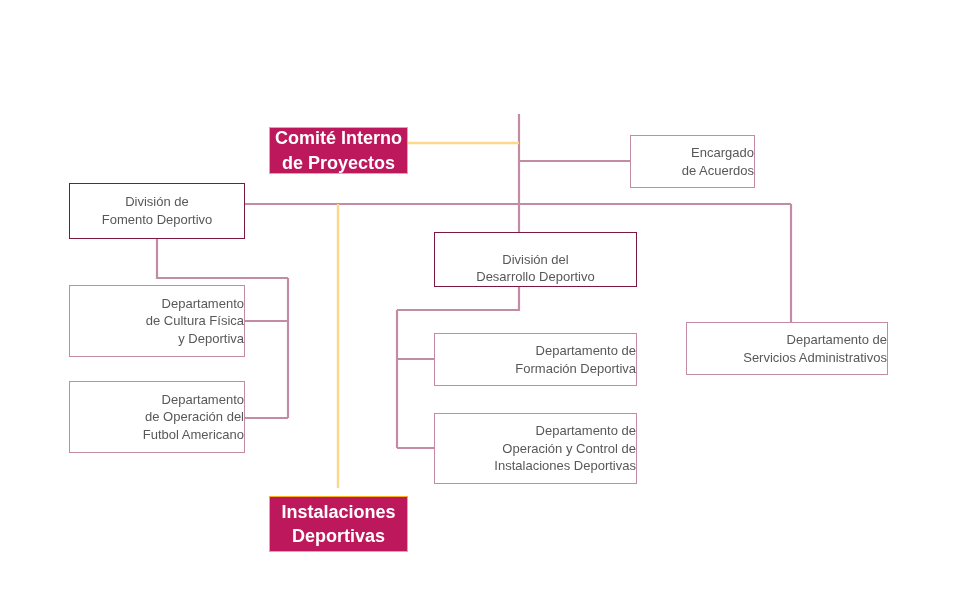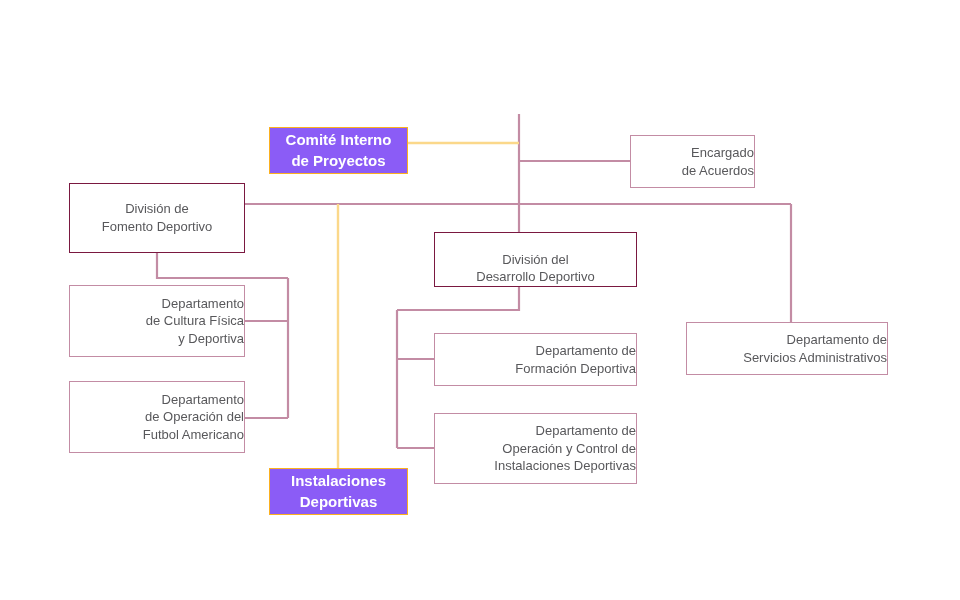--- a/index.html
+++ b/index.html
@@ -44,25 +44,25 @@
   }
   
   .node.solid-maroon {
     background: #8C1D4A;
     border: 1px solid #8C1D4A;
     color: #ffffff;
     font-weight: bold;
     font-size: 13.5px;
   }
   .node.solid-orange {
-    background: #8b5cf6;
+    background: #be185d;
     border: 1px solid #FBB01F;
     color: #ffffff;
     font-weight: bold;
-    font-size: 15px;
+    font-size: 18px;
   }
   
   .node.outline-dark {
     background: #ffffff;
     border: 1.4px solid #7A1840;
     color: #58585B;
     font-size: 13px;
   }
   .node.outline-light {
     background: #ffffff;
@@ -114,21 +114,21 @@
   <div class="node solid-orange" style="left:269px; top:127px; width:139px; height:47px;">
     <span class="node-label">Comité Interno
 de Proyectos</span>
   </div>
 
   <div class="node outline-light" style="left:630px; top:135px; width:125px; height:53px;">
     <span class="node-label">Encargado
 de Acuerdos</span>
   </div>
 
-  <div class="node outline-dark" style="left:69px; top:183px; width:176px; height:70px;">
+  <div class="node outline-dark" style="left:69px; top:183px; width:176px; height:56px;">
     <span class="node-label">División de
 Fomento Deportivo</span>
   </div>
 
   <div class="node outline-dark" style="left:434px; top:232px; width:203px; height:55px;align-items:flex-end;">
     <span class="node-label">División del
 Desarrollo Deportivo</span>
   </div>
 
   <div class="node outline-light" style="left:69px; top:285px; width:176px; height:72px;">
@@ -152,18 +152,18 @@
 de Operación del
 Futbol Americano</span>
   </div>
 
   <div class="node outline-light" style="left:434px; top:413px; width:203px; height:71px;">
     <span class="node-label">Departamento de
 Operación y Control de
 Instalaciones Deportivas</span>
   </div>
 
-  <div class="node solid-orange" style="left:269px; top:468px; width:139px; height:47px;">
+  <div class="node solid-orange" style="left:269px; top:496px; width:139px; height:56px;">
     <span class="node-label">Instalaciones
 Deportivas</span>
   </div>
 
 </div>
 
 </body></html>

